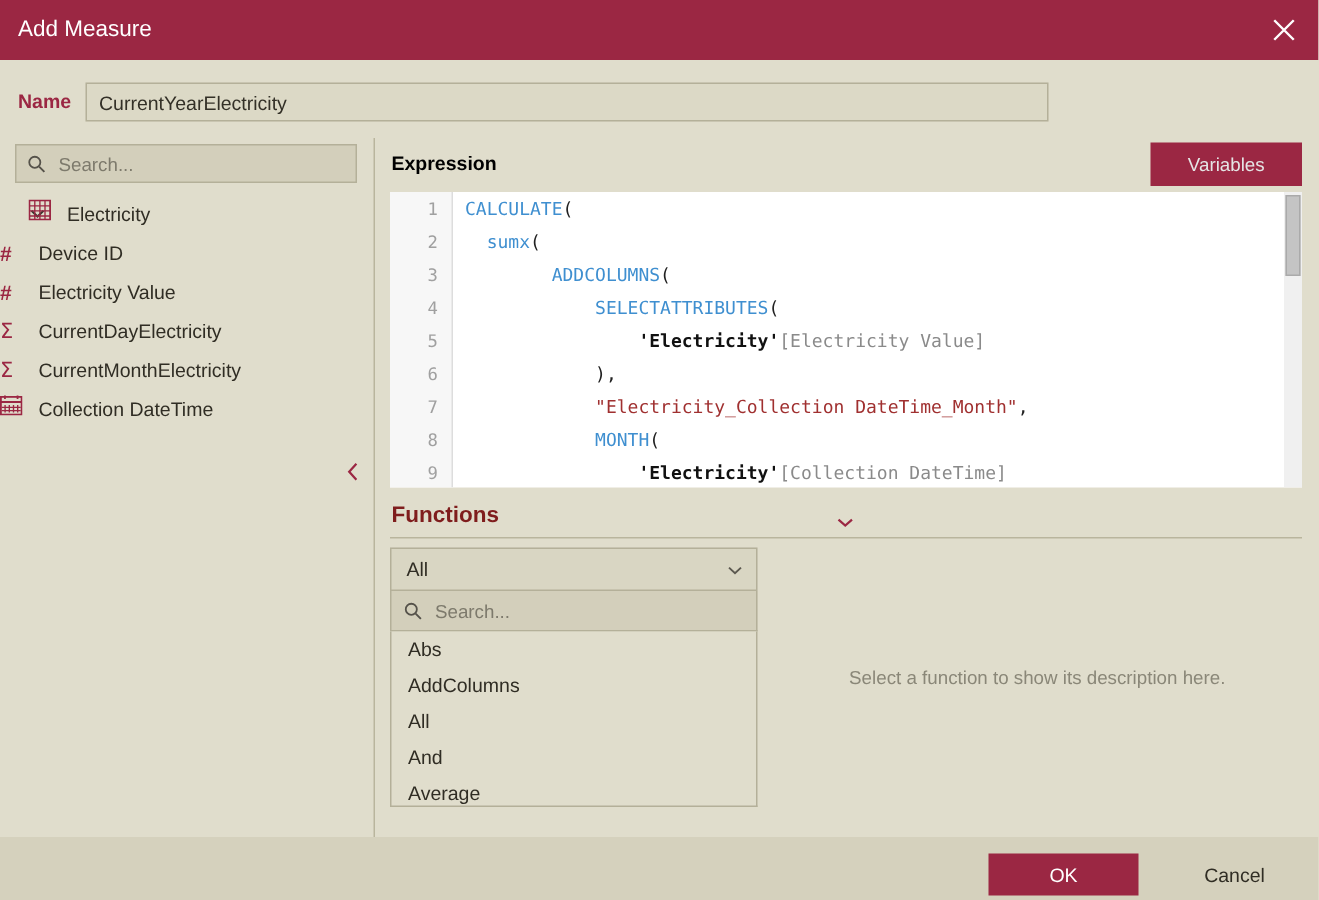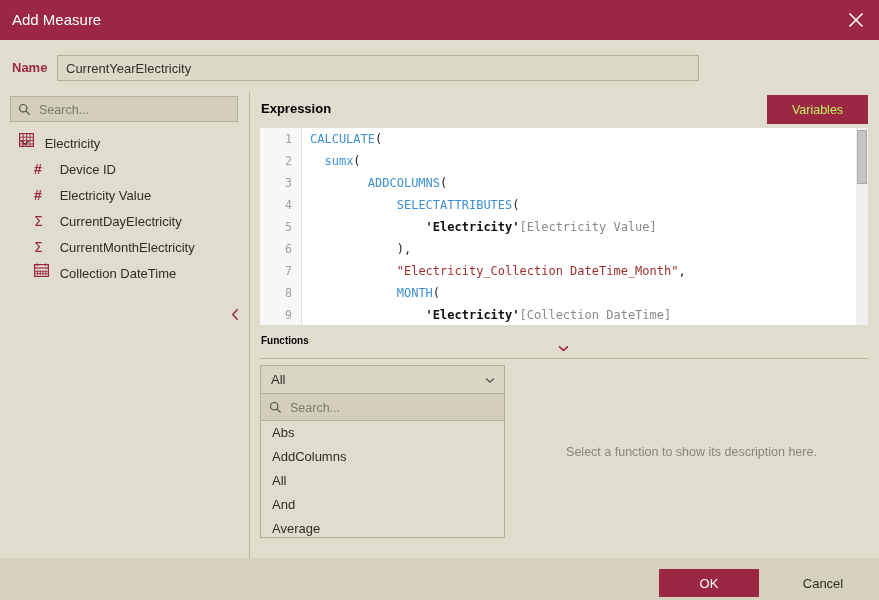--- a/index.html
+++ b/index.html
@@ -110,21 +110,21 @@
   .tree-node {
     position: relative;
     height: 26px;
     line-height: 26px;
     font-size: 13px;
     color: #302d24;
     cursor: pointer;
     white-space: nowrap;
   }
   .tree-node.root { padding-left: 19px; }
-  .tree-node.child { padding-left: 34px; }
+  .tree-node.child { }
   .tree-node .chev {
     position: absolute; left: 20px; top: 9px;
   }
   .tree-node .nicon {
     display: inline-block;
     width: 19px;
     vertical-align: middle;
     text-align: left;
     margin-right: 3px;
     position: relative;
@@ -162,21 +162,21 @@
     left: 11px; top: 9px;
     font-size: 13px;
     font-weight: bold;
     color: #000000;
   }
   .variables-btn {
     position: absolute;
     left: 517px; top: 3px;
     width: 101px; height: 29px;
     background: #9b2743;
-    color: #bef264;
+    color: #e5e5e5;
     border: none;
     font-family: "Liberation Sans", sans-serif;
     font-size: 12.5px;
     cursor: pointer;
     padding: 0;
   }
 
   
   .editor {
     position: absolute;
@@ -237,23 +237,23 @@
     width: 10px; height: 54px;
     background: #c4c4c4;
     border: 1px solid #aaaaaa;
     box-sizing: border-box;
   }
 
   
   .func-label {
     position: absolute;
     left: 11px; top: 243px;
-    font-size: 10px;
+    font-size: 15px;
     font-weight: bold;
-    color: #000000;
+    color: #7f1d1d;
   }
   .func-collapse {
     position: absolute;
     left: 308px; top: 248px;
     cursor: pointer;
   }
   .func-rule {
     position: absolute;
     left: 10px; top: 266px;
     width: 608px; height: 1px;

